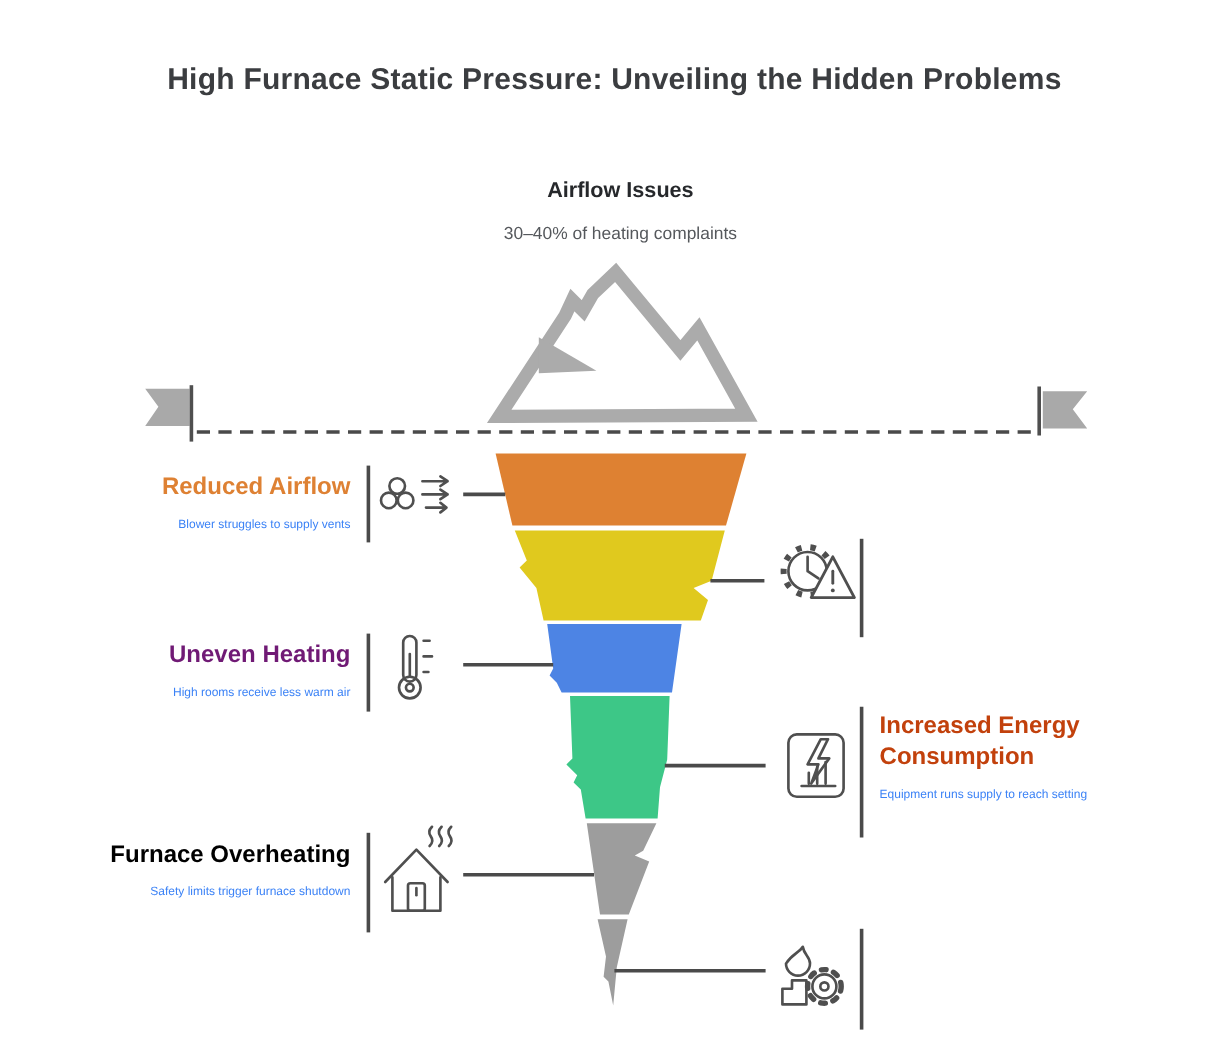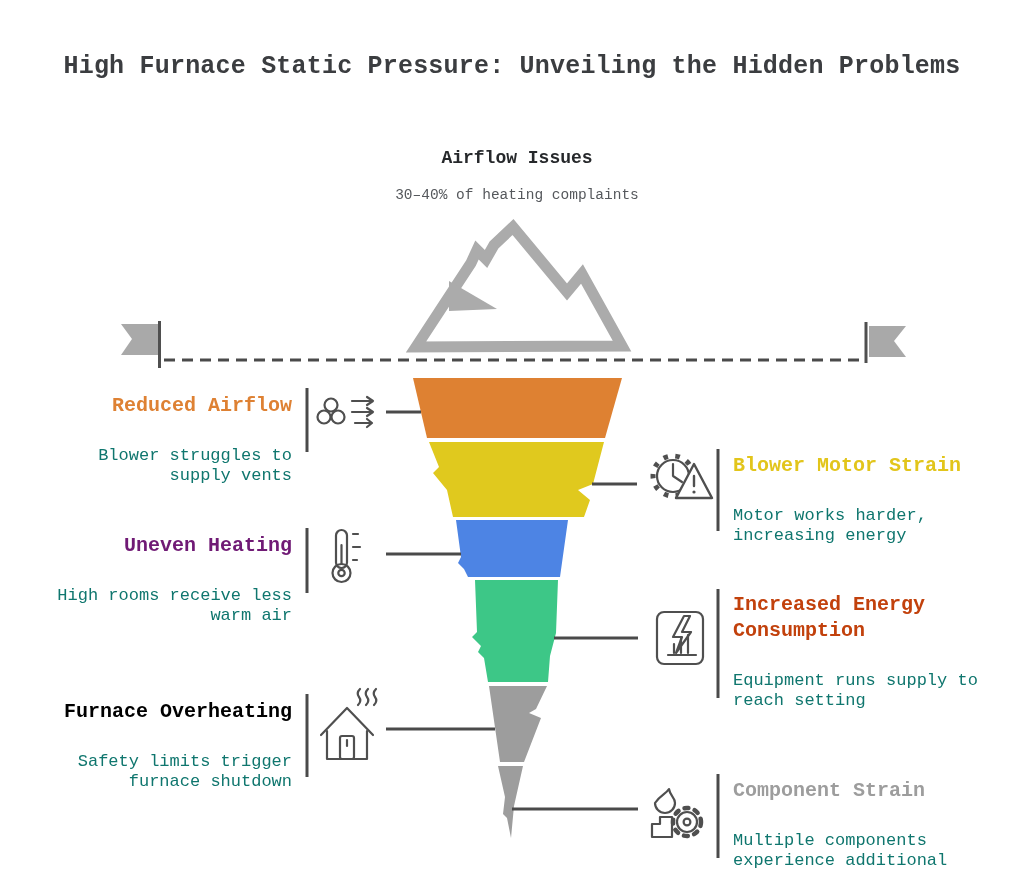--- a/index.html
+++ b/index.html
@@ -1,35 +1,35 @@
 <!DOCTYPE html>
 <html><head>
 <meta charset="utf-8">
 <style>
   html,body{margin:0;padding:0;background:#fff;}
   .canvas{
     position:relative;width:1024px;height:870px;background:#fff;overflow:hidden;
-    font-family:Liberation Mono, monospace;
+    font-family:Liberation Sans, sans-serif;
   }
   .page-title{
     position:absolute;left:0;top:52px;width:1024px;text-align:center;
     font-size:25px;font-weight:bold;color:#3b3d40;letter-spacing:.2px;margin:0;
   }
   .hdr-title{
     position:absolute;left:0;top:148px;width:1034px;text-align:center;
     font-size:18px;font-weight:bold;color:#26282b;
   }
   .hdr-sub{
     position:absolute;left:0;top:187px;width:1034px;text-align:center;
     font-size:14.5px;color:#55585c;
   }
   .layer{position:absolute;left:0;top:0;}
   .lbl{position:absolute;}
   .lbl-title{font-size:20px;font-weight:bold;line-height:26px;}
-  .lbl-desc{font-size:17px;color:#0f766e;line-height:20px;margin-top:27px;}
+  .lbl-desc{font-size:10px;color:#3b82f6;line-height:20px;margin-top:9px;}
   .left-block{width:252px;left:40px;text-align:right;}
   .right-block{width:256px;left:733px;text-align:left;}
   .stroke-art{stroke:#4f4f4f;fill:none;stroke-width:2.2;stroke-linecap:round;stroke-linejoin:round;}
 </style>
 </head>
 <body>
 
 <div class="canvas">
 
   <h1 class="page-title">High Furnace Static Pressure: Unveiling the Hidden Problems</h1>
@@ -141,28 +141,20 @@
   <div class="lbl left-block" style="top:533px">
     <div class="lbl-title" style="color: #701a75;">Uneven Heating</div>
     <div class="lbl-desc">High rooms receive less warm air</div>
   </div>
 
   <div class="lbl left-block" style="top:699px">
     <div class="lbl-title" style="color: #000000;">Furnace Overheating</div>
     <div class="lbl-desc">Safety limits trigger furnace shutdown</div>
   </div>
 
-  <div class="lbl right-block" style="top:453px">
-    <div class="lbl-title" style="color: rgb(226, 197, 27);">Blower Motor Strain</div>
-    <div class="lbl-desc">Motor works harder, increasing energy</div>
-  </div>
 
   <div class="lbl right-block" style="top:592px">
     <div class="lbl-title" style="color: #c2410c;">Increased Energy Consumption</div>
     <div class="lbl-desc">Equipment runs supply to reach setting</div>
   </div>
 
-  <div class="lbl right-block" style="top:778px">
-    <div class="lbl-title" style="color: rgb(157, 157, 157);">Component Strain</div>
-    <div class="lbl-desc">Multiple components experience additional stress</div>
-  </div>
 
 </div>
 
 </body></html>

